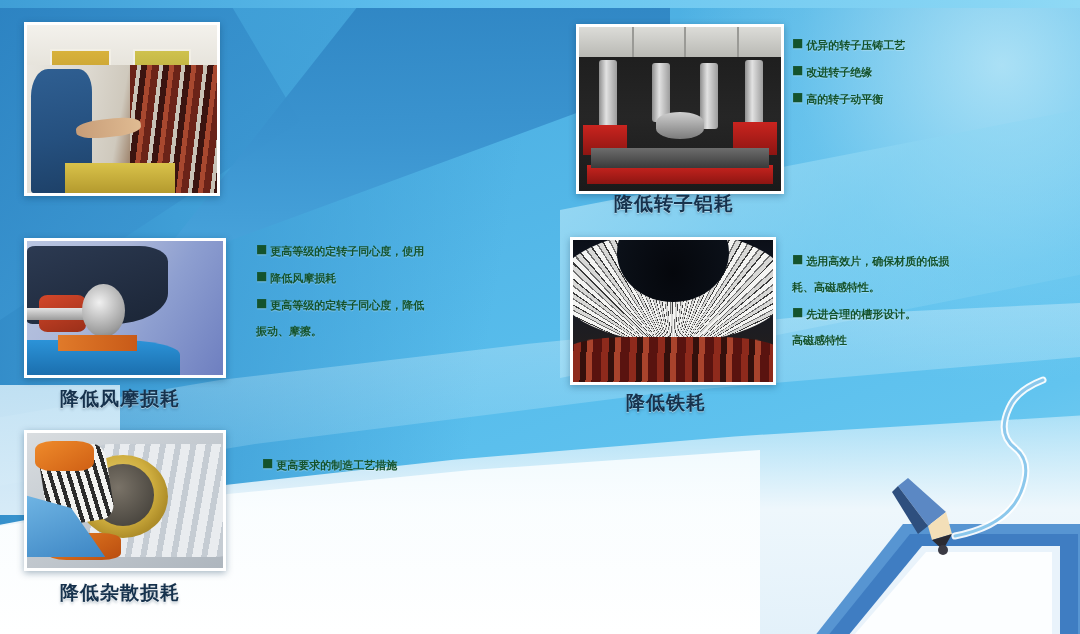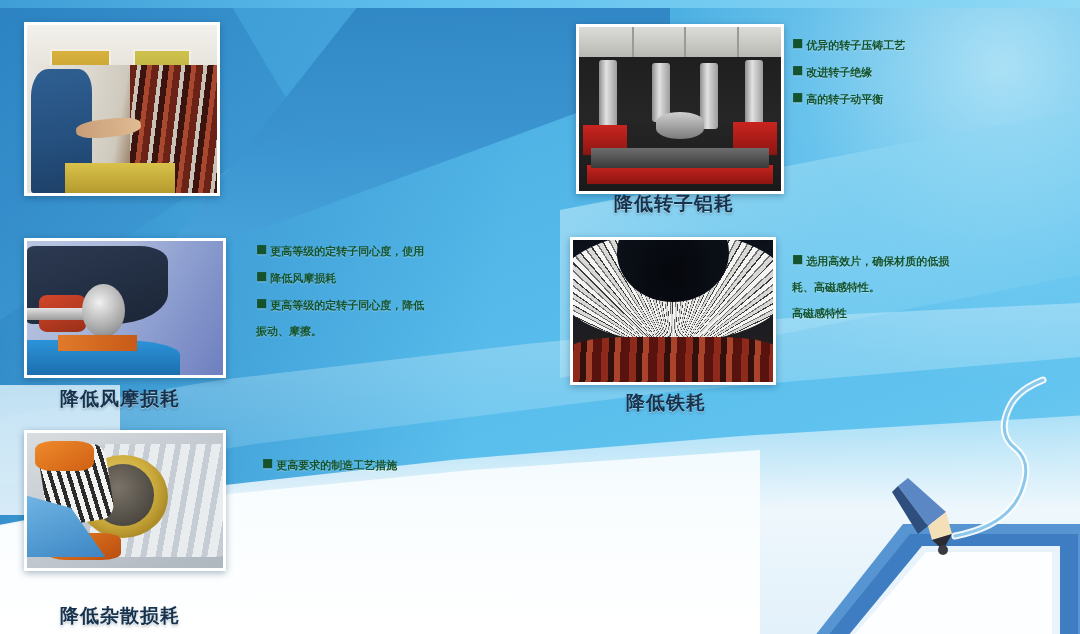--- a/index.html
+++ b/index.html
@@ -281,39 +281,40 @@
       <div class="p5-bg"></div>
       <div class="p5-body"></div>
       <div class="p5-ring"></div>
       <div class="p5-core"></div>
       <div class="p5-lam"></div>
       <div class="p5-orange"></div>
       <div class="p5-orange2"></div>
       <div class="p5-blue"></div>
     </div>
   </div>
-  <div class="caption" style="left:60px;top:580px;margin-top:23px;">降低杂散损耗</div>
+  <div class="caption" style="left:60px;top:580px;">降低杂散损耗</div>
 
 
   <div class="textblock bullets" style="left:792px;top:32px;width:280px;">
     <p class="b">优异的转子压铸工艺</p>
     <p class="b">改进转子绝缘</p>
     <p class="b">高的转子动平衡</p>
   </div>
 
   <div class="textblock bullets" style="left:256px;top:238px;width:300px;">
     <p class="b">更高等级的定转子同心度，使用</p>
     <p class="b">降低风摩损耗</p>
     <p class="b">更高等级的定转子同心度，降低</p>
     <p>振动、摩擦。</p>
   </div>
 
   <div class="textblock bullets" style="left:792px;top:248px;width:282px;">
     <p class="b">选用高效片，确保材质的低损</p>
     <p>耗、高磁感特性。</p>
+    <p class="b">先进合理的槽形设计。</p>
     <p>高磁感特性</p>
   </div>
 
   <div class="textblock bullets" style="left:262px;top:452px;width:320px;">
     <p class="b">更高要求的制造工艺措施</p>
   </div>
 
 </div>
 
 </body></html>

